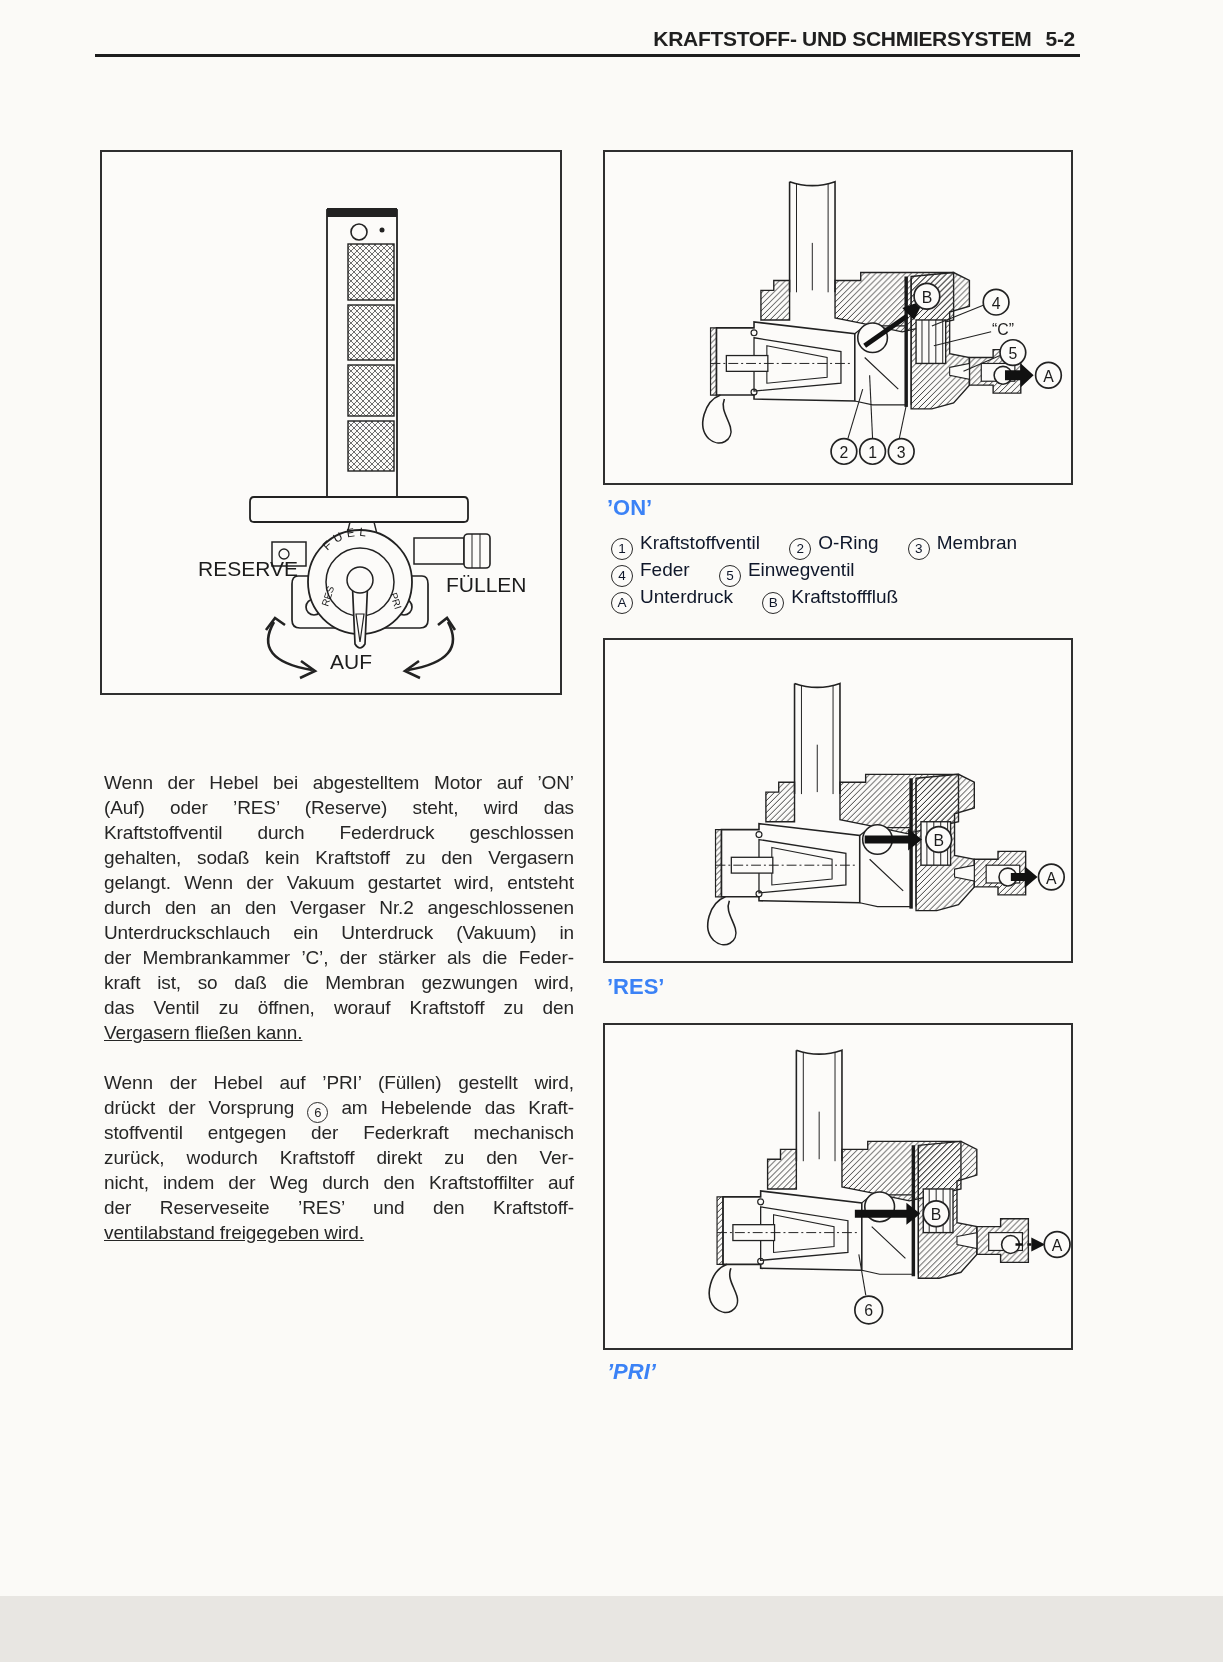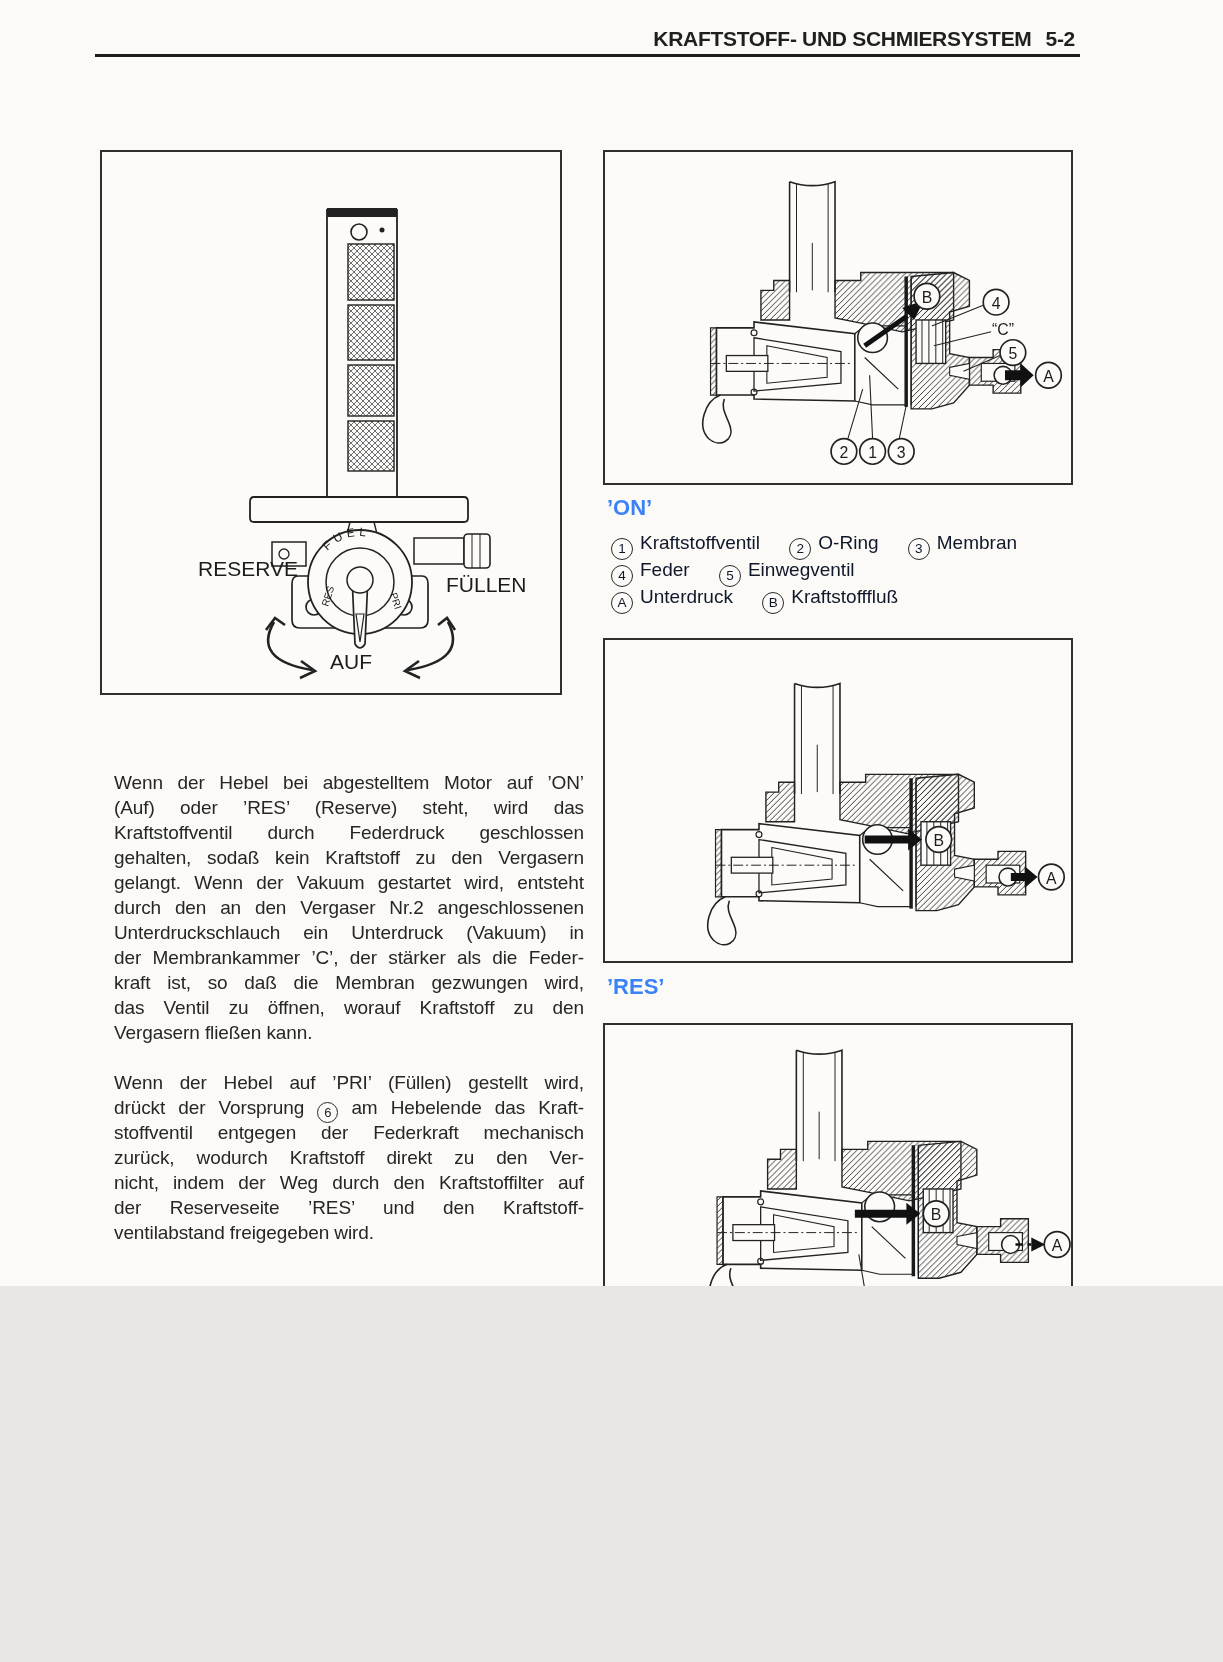--- a/index.html
+++ b/index.html
@@ -1,46 +1,46 @@
 <!DOCTYPE html>
 <html><head>
 <meta charset="utf-8">
 <style>
   html,body{margin:0;padding:0;background:#e8e6e2;}
-  .page{position:relative;width:1223px;height:1286px;background:#fbfaf7;
+  .page{position:relative;width:1223px;height:1596px;background:#fbfaf7;
         font-family:"Liberation Sans","DejaVu Sans",sans-serif;color:#242424;overflow:hidden;}
   .hdr-text{position:absolute;top:27px;right:148px;font-size:21px;font-weight:bold;
             letter-spacing:-0.3px;color:#1f1f1f;white-space:nowrap;}
   .hdr-text .pageno{margin-left:14px;}
   .hdr-rule{position:absolute;left:95px;top:54px;width:985px;height:3px;background:#1d1d1d;}
   .page-title{position:absolute;left:97px;top:92px;font-size:28px;font-weight:bold;
               letter-spacing:1.5px;color:#2d2d2d;margin:0;}
   .figbox{position:absolute;border:2px solid #2f2f2f;background:#fcfbf9;}
   .fig-left{left:100px;top:150px;width:458px;height:541px;}
   .fig-on{left:603px;top:150px;width:466px;height:331px;}
   .fig-res{left:603px;top:638px;width:466px;height:321px;}
   .fig-pri{left:603px;top:1023px;width:466px;height:323px;}
   .figsvg{width:100%;height:100%;display:block;}
   svg text{font-family:"Liberation Sans","DejaVu Sans",sans-serif;fill:#1c1c1c;}
   .fig-caption{position:absolute;left:607px;font-size:22px;font-weight:bold;color:#3b82f6;}
   .cap-on{top:495px;}
   .cap-res{top:974px;}
-  .cap-pri{top:1290px;}
+  .cap-pri{top:1359px;font-style:italic;}
   .legend{position:absolute;left:611px;top:529px;font-size:19px;color:#0f172a;}
   .legend-row{height:27px;line-height:27px;white-space:nowrap;}
   .legend-item{display:inline-block;margin-right:24px;}
   .circ{display:inline-flex;width:20px;height:20px;border:1.6px solid #2a2a2a;border-radius:50%;
         align-items:center;justify-content:center;font-size:13.5px;line-height:1;
         margin-right:7px;vertical-align:-4px;background:#fcfbf9;}
-  .bodytext{position:absolute;left:114px;width:470px;font-size:19px;color:#262626;}
+  .bodytext{position:absolute;left:104px;width:470px;font-size:19px;color:#262626;}
   .para1{top:770px;}
   .para2{top:1070px;}
   .line{height:25px;line-height:25px;text-align:justify;text-align-last:justify;
         letter-spacing:-0.1px;white-space:normal;}
-  .line.final{text-align-last:left;}
+  .line.final{text-align-last:left;text-decoration:underline;}
   .inl-circ{display:inline-flex;width:19px;height:19px;border:1.4px solid #2a2a2a;border-radius:50%;
             align-items:center;justify-content:center;font-size:13px;line-height:1;
             vertical-align:-3px;background:#fcfbf9;}
 </style>
 </head>
 <body>
 
 <div class="page">
 
   <svg width="0" height="0" style="position:absolute" aria-hidden="true">

